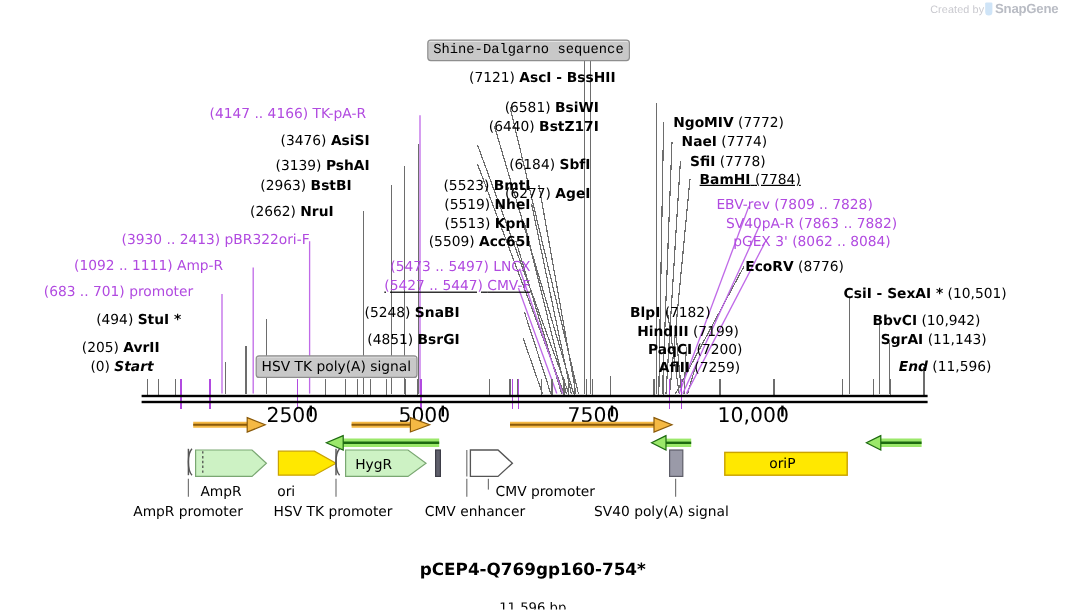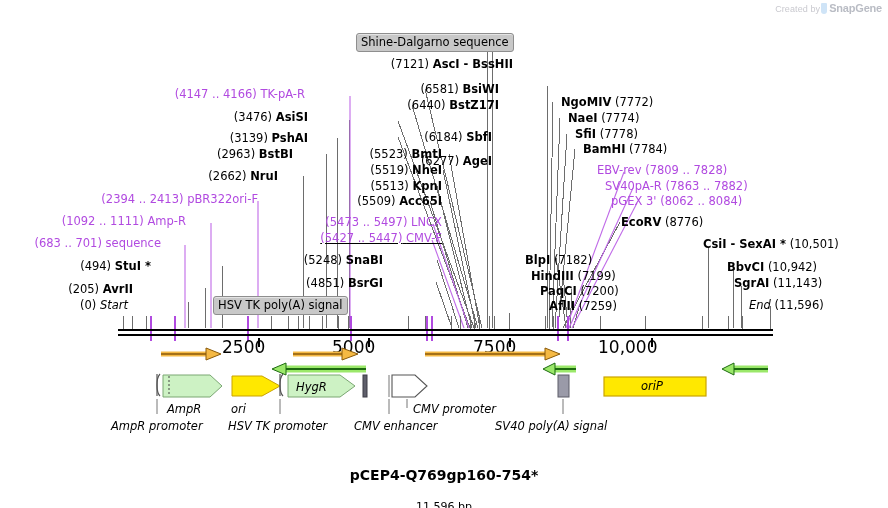--- a/index.html
+++ b/index.html
@@ -34,21 +34,21 @@
     position:absolute;
     white-space:nowrap;
     font-size:11.5px;
     line-height:13px;
     font-family:"DejaVu Sans", sans-serif;
   }
   .lbl.r { text-align:right; }
   .enz { font-weight:bold; color:#000; }
   .pos { font-weight:normal; color:#000; }
   .primer { color:#b14ae0; font-weight:normal; }
-  .term { font-weight:normal; font-style:italic;text-align:center; }
+  .term { font-weight:bold; font-style:italic;text-align:center; }
 
   
   .boxlbl {
     position:absolute;
     background:#c8c8c8;
     border:1px solid #8e8e8e;
     border-radius:3px;
     color:#000;
     font-size:11.5px;
     padding:1px 4px 2px 4px;
@@ -70,21 +70,20 @@
   .rtick {
     position:absolute; width:2px; height:9px; background:#000;
   }
   .rnum {
     position:absolute; font-size:17px; color:#000; white-space:nowrap;
     font-family:"DejaVu Sans", sans-serif;
   }
   .featlabel {
     position:absolute; font-size:11.5px; white-space:nowrap; color:#000;
     font-family:"DejaVu Sans", sans-serif;
-    font-style:italic;
   }
 </style>
 </head>
 <body>
 
 <div id="stage">
 
   <div id="watermark">
     <span>Created by</span><span class="flag"></span><span class="sg">SnapGene</span>
   </div>
@@ -137,21 +136,21 @@
       <line x1="211" y1="223" x2="211" y2="328"></line>
       <line x1="258" y1="201" x2="258" y2="328"></line>
       <line x1="432" y1="240" x2="464" y2="328"></line>
       <line x1="433" y1="224" x2="469" y2="328"></line>
       <line x1="624" y1="172" x2="566" y2="328"></line>
       <line x1="633" y1="188" x2="569" y2="328"></line>
       <line x1="637" y1="203" x2="572" y2="328"></line>
     </g>
   </svg>
 
-  <div class="boxlbl" style="left:356px; top:33px;">Shine-Dalgarno sequence</div>
+  <div class="boxlbl" style="left:356px; top:33px;font-family:Liberation Mono, monospace;">Shine-Dalgarno sequence</div>
   <div class="boxlbl" style="left:213px; top:296px;">HSV TK poly(A) signal</div>
 
   <div class="lbl r" style="right:583px; top:88px;">
     <span class="primer">(4147 .. 4166)</span>
     <span class="primer">TK-pA-R</span>
   </div>
   <div class="lbl r" style="right:580px; top:111px;text-align:center;">
     <span class="pos">(3476)</span>
     <span class="enz">AsiSI</span>
   </div>
@@ -161,30 +160,30 @@
   </div>
   <div class="lbl r" style="right:595px; top:148px;">
     <span class="pos">(2963)</span>
     <span class="enz">BstBI</span>
   </div>
   <div class="lbl r" style="right:610px; top:170px;">
     <span class="pos">(2662)</span>
     <span class="enz">NruI</span>
   </div>
   <div class="lbl r" style="right:630px; top:193px;">
-    <span class="primer">(2394 .. 2413)</span>
+    <span class="primer">(3930 .. 2413)</span>
     <span class="primer">pBR322ori-F</span>
   </div>
   <div class="lbl r" style="right:702px; top:215px;">
     <span class="primer">(1092 .. 1111)</span>
     <span class="primer">Amp-R</span>
   </div>
   <div class="lbl r" style="right:727px; top:237px;">
     <span class="primer">(683 .. 701)</span>
-    <span class="primer">sequence</span>
+    <span class="primer">promoter</span>
   </div>
   <div class="lbl r" style="right:737px; top:260px;">
     <span class="pos">(494)</span>
     <span class="enz">StuI *</span>
   </div>
   <div class="lbl r" style="right:755px; top:283px;">
     <span class="pos">(205)</span>
     <span class="enz">AvrII</span>
   </div>
   <div class="lbl r" style="right:760px; top:299px;">
@@ -251,21 +250,21 @@
     <span class="pos">(7772)</span>
   </div>
   <div class="lbl" style="left:568px; top:112px;">
     <span class="enz">NaeI</span>
     <span class="pos">(7774)</span>
   </div>
   <div class="lbl" style="left:575px; top:128px;">
     <span class="enz">SfiI</span>
     <span class="pos">(7778)</span>
   </div>
-  <div class="lbl" style="left:583px; top:143px;">
+  <div class="lbl" style="left:583px; top:143px;text-decoration:underline;">
     <span class="enz">BamHI</span>
     <span class="pos">(7784)</span>
   </div>
   <div class="lbl" style="left:597px; top:164px;">
     <span class="primer">EBV-rev</span>
     <span class="primer">(7809 .. 7828)</span>
   </div>
   <div class="lbl" style="left:605px; top:180px;">
     <span class="primer">SV40pA-R</span>
     <span class="primer">(7863 .. 7882)</span>

